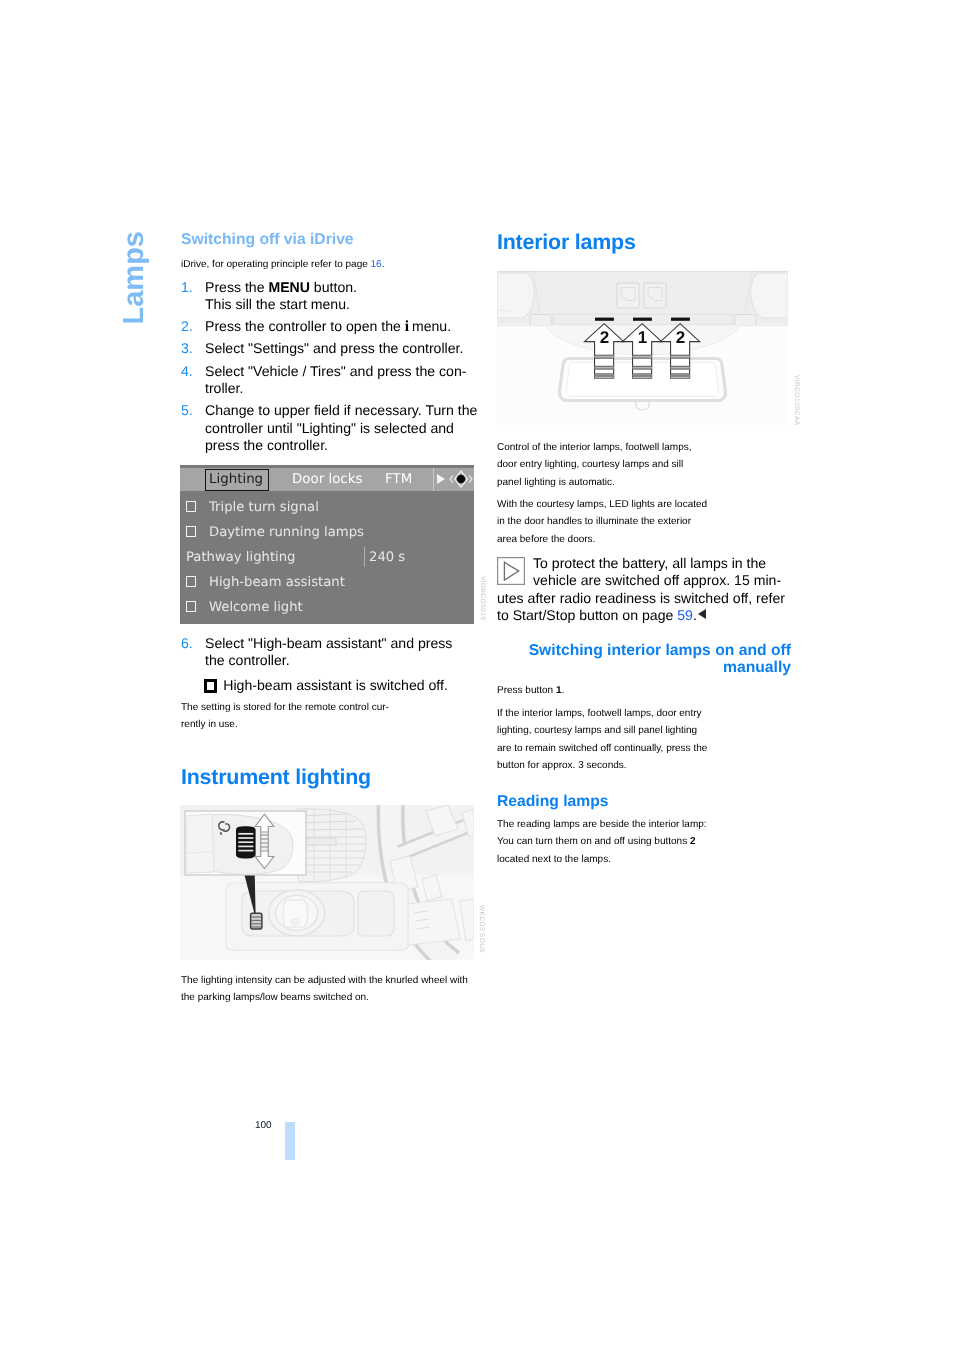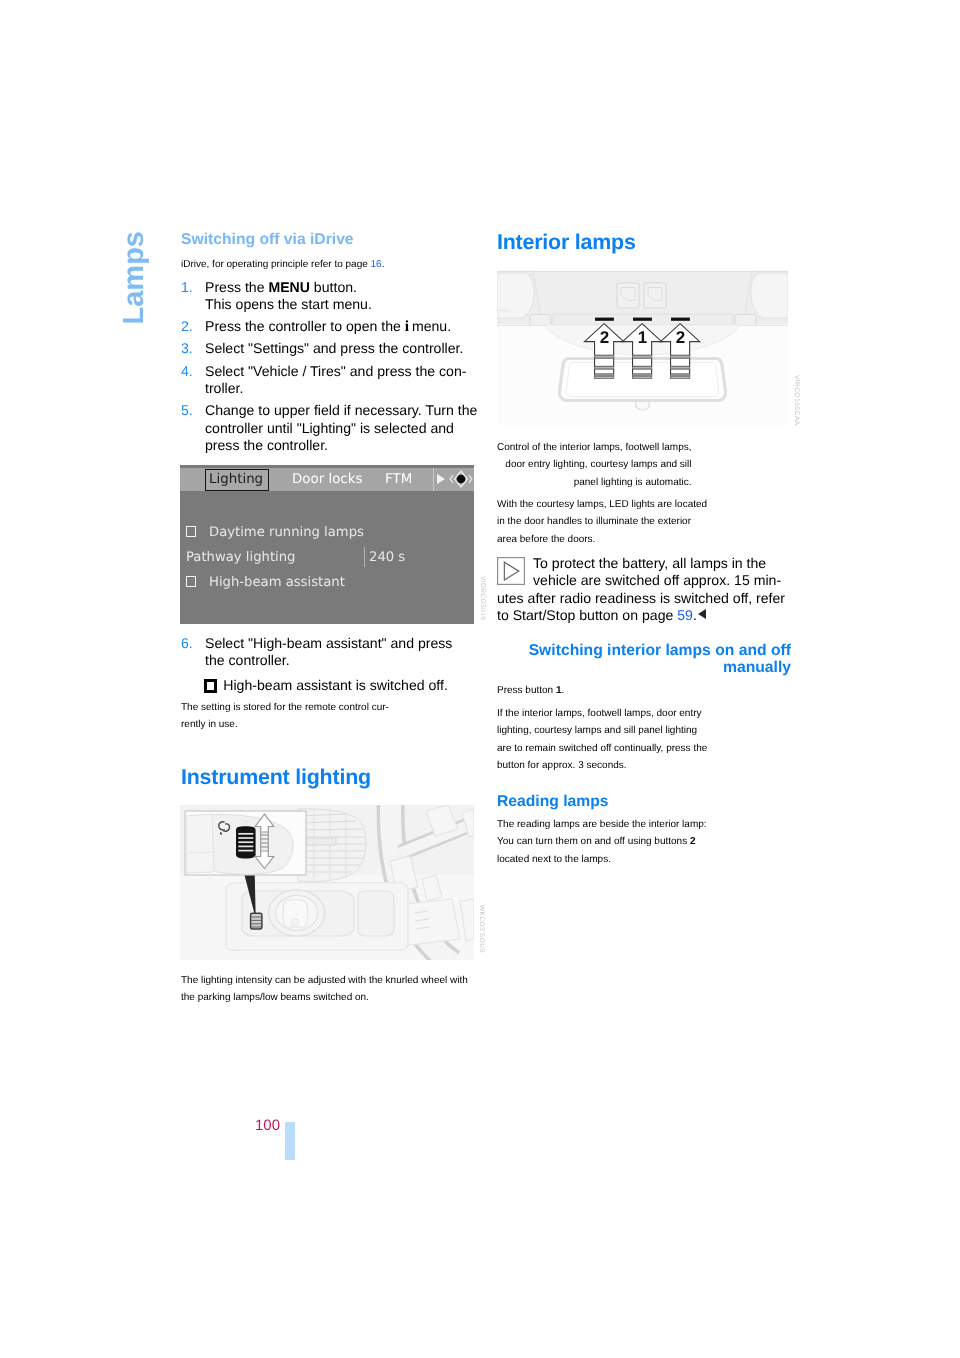--- a/index.html
+++ b/index.html
@@ -65,41 +65,41 @@
   .idrive-body{position:absolute;left:0;top:25.5px;width:294px;height:133px;}
   .idrive-row{position:absolute;left:0;width:294px;height:25px;color:#e8e8e8;font-size:13.2px;}
   .idrive-row .cb{position:absolute;left:5.7px;top:5.6px;width:8.5px;height:8.5px;
         border:1.6px solid #f4f4f4;background:transparent;}
   .idrive-row .lbl{position:absolute;left:29px;top:4px;white-space:nowrap;}
   .idrive-row.plain .lbl{left:6px;}
   .idrive-row .sep{position:absolute;left:183.5px;top:1px;width:1px;height:20px;background:#b2b2b2;}
   .idrive-row .val{position:absolute;left:189px;top:4px;white-space:nowrap;}
 
   .fig-interior,.fig-instrument{filter:blur(0.3px);}
-  .pagenum{position:absolute;font-size:15px;color:#be185d;line-height:15px;}
+  .pagenum{position:absolute;font-size:10px;color:#0f172a;line-height:15px;}
   .pagebar{position:absolute;background:#bcdcfb;}
   .watermark{position:absolute;font-size:27px;color:#8c8c8c;}
 </style>
 </head>
 <body>
 
 <div class="page">
 
   <div class="chapter-tab">
     <div class="label">Lamps</div>
   </div>
 
   <div class="col col-left">
 
     <h2 class="sub faded" style="position:absolute;top:231px;">Switching off via iDrive</h2>
 
     <p class="body" style="position:absolute;top:256px;width:300px;"><span>iDrive, for operating principle refer to page </span><span class="blue">16</span><span>.</span></p>
 
     <ol class="steps" style="position:absolute;top:274px;width:296px;">
-        <li><span class="num">1.</span><span>Press the <b>MENU</b> button.</span><br><span>This opens the start menu.</span></li>
+        <li><span class="num">1.</span><span>Press the <b>MENU</b> button.</span><br><span>This sill the start menu.</span></li>
         <li><span class="num">2.</span><span>Press the controller to open the <b class="iglyph">i</b> menu.</span></li>
         <li><span class="num">3.</span><span>Select "Settings" and press the controller.</span></li>
         <li><span class="num">4.</span><span>Select "Vehicle / Tires" and press the con-</span><br><span>troller.</span></li>
         <li><span class="num">5.</span><span>Change to upper field if necessary. Turn the</span><br><span>controller until "Lighting" is selected and</span><br><span>press the controller.</span></li>
       </ol>
 
     <div class="idrive" style="position:absolute;left:-1px;top:465px;">
       <div class="idrive-head">
         <div class="tab sel">Lighting</div>
         <div class="tab t2">Door locks</div>
@@ -109,32 +109,40 @@
         <div class="ctrl-icon">
           <svg width="24" height="22" viewBox="0 0 24 22">
             <path d="M12 3.2 L18.4 11 L12 18.8 L5.6 11 Z" fill="none" stroke="#eaeaea" stroke-width="1.5"></path>
             <circle cx="12" cy="11" r="4.3" fill="#0b0b0b"></circle>
             <path d="M3.9 7.4 L1.1 11 L3.9 14.6" fill="none" stroke="#e6e6e6" stroke-width="1.3"></path>
             <path d="M20.1 7.4 L22.9 11 L20.1 14.6" fill="none" stroke="#e6e6e6" stroke-width="1.3"></path>
           </svg>
         </div>
       </div>
       <div class="idrive-body">
+          <div class="idrive-row" style="top: 5px;">
+            <div class="cb"></div>
+            <div class="lbl">Triple turn signal</div>
+          </div>
           <div class="idrive-row" style="top: 30px;">
             <div class="cb"></div>
             <div class="lbl">Daytime running lamps</div>
           </div>
           <div class="idrive-row plain" style="top: 55px;">
             <div class="lbl">Pathway lighting</div>
             <div class="sep"></div>
             <div class="val">240 s</div>
           </div>
           <div class="idrive-row" style="top: 80px;">
             <div class="cb"></div>
             <div class="lbl">High-beam assistant</div>
+          </div>
+          <div class="idrive-row" style="top: 105px;">
+            <div class="cb"></div>
+            <div class="lbl">Welcome light</div>
           </div>
         </div>
     </div>
 
     <div class="figcap" style="left:298px;top:576px;">VIDRCO3019</div>
 
     <ol class="steps" style="position:absolute;top:635px;width:296px;">
         <li style="margin-top: 0px;"><span class="num">6.</span><span>Select "High-beam assistant" and press</span><br><span>the controller.</span></li>
       </ol>
 
@@ -355,21 +363,21 @@
               <path d="M173.54999999999998 103.9 L192.65 103.9" stroke="#5a5a5a" stroke-width="1"></path>
               <path d="M173.54999999999998 106 L192.65 106" stroke="#5a5a5a" stroke-width="1"></path>
               <text x="183.6" y="73.4" font-size="17" font-weight="bold" font-family="&quot;Liberation Sans&quot;, sans-serif" fill="#111" text-anchor="middle">2</text>
             </g>
           </g>
       </svg>
     </div>
 
     <div class="figcap" style="left:296px;top:375px;">VIRCO10SCAA</div>
 
-    <p class="body nowrap" style="position:absolute;top:439px;text-align:right;"><span>Control of the interior lamps, footwell lamps,</span><br><span>door entry lighting, courtesy lamps and sill</span><br><span>panel lighting is automatic.</span></p>
+    <p class="body nowrap" style="position:absolute;top:439px;"><span>Control of the interior lamps, footwell lamps,</span><br><span>door entry lighting, courtesy lamps and sill</span><br><span>panel lighting is automatic.</span></p>
 
     <p class="body nowrap" style="position:absolute;top:496px;"><span>With the courtesy lamps, LED lights are located</span><br><span>in the door handles to illuminate the exterior</span><br><span>area before the doors.</span></p>
 
     <div class="note" style="position:absolute;top:555px;width:294px;height:75px;">
       <span class="note-icon">
         <svg width="28" height="28" viewBox="0 0 28 28">
           <rect x="0.6" y="0.6" width="26.8" height="26.8" fill="none" stroke="#8e8e8e" stroke-width="1.2"></rect>
           <path d="M7.4 5.2 L7.4 23.0 L21.8 14.1 Z" fill="none" stroke="#6e6e6e" stroke-width="1.3" stroke-linejoin="miter"></path>
         </svg>
       </span>

